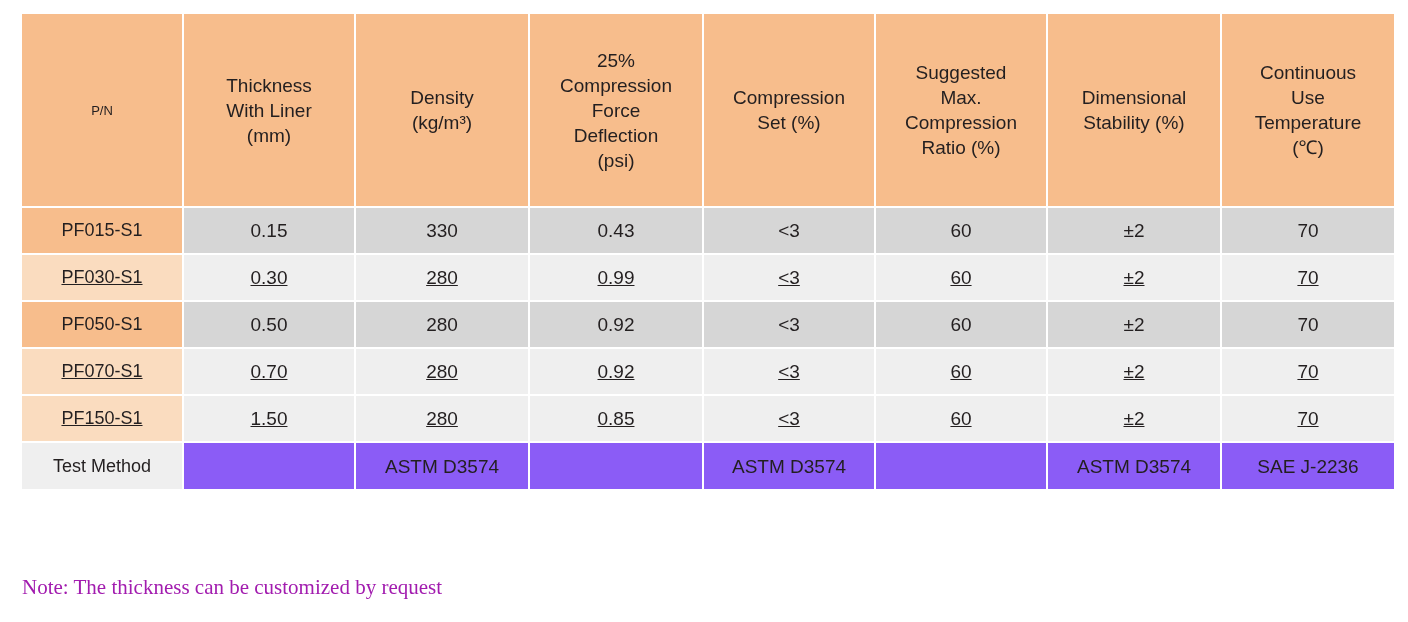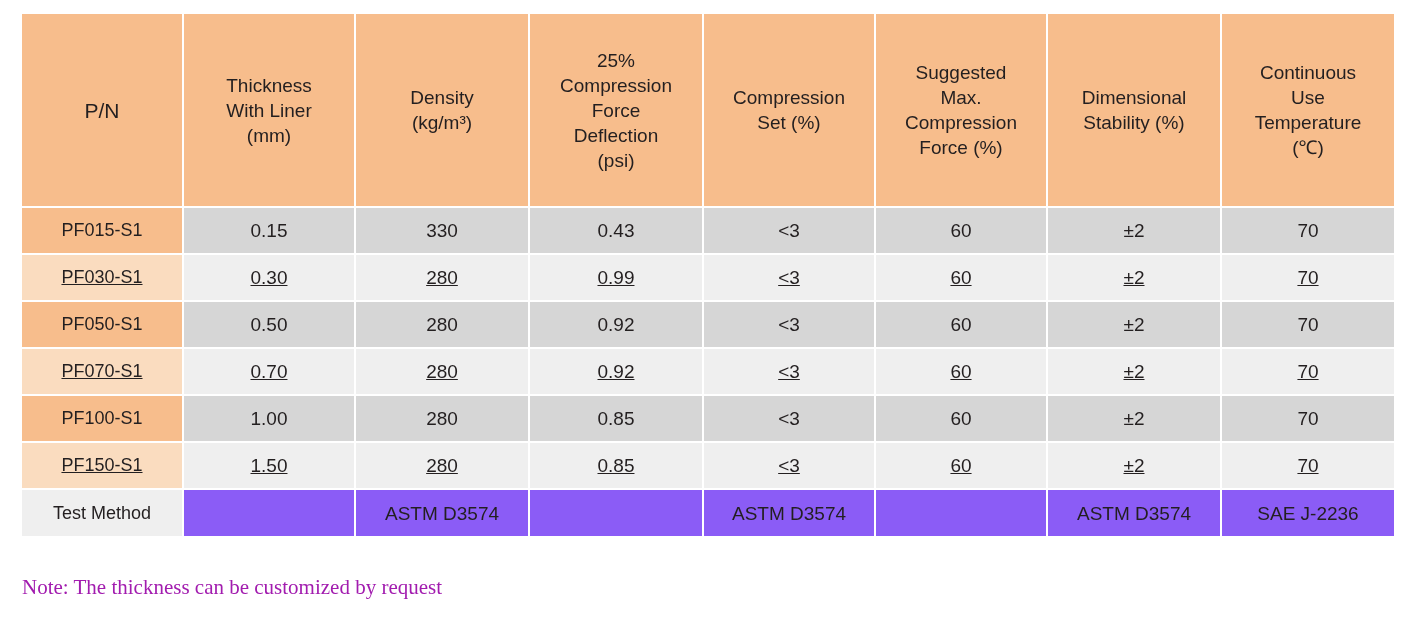--- a/index.html
+++ b/index.html
@@ -37,21 +37,21 @@
     font-size: 19px;
     line-height: 25px;
     color: #231f20;
   }
   thead th {
     background: #f7bd8c;
     height: 192px;
     padding: 4px 6px;
   }
   thead th.pn-head {
-    font-size: 21px;
+    font-size: 13px;
     margin-left: 12px;
   }
   tbody td {
     height: 45px;
     background: #d6d6d6;
   }
   tbody td.pn-cell {
     background: #f7bd8c;
     font-size: 18px;
   }
@@ -120,21 +120,21 @@
           <span class="hdr-line">(psi)</span>
         </th>
         <th>
           <span class="hdr-line">Compression</span>
           <span class="hdr-line">Set (%)</span>
         </th>
         <th>
           <span class="hdr-line">Suggested</span>
           <span class="hdr-line">Max.</span>
           <span class="hdr-line">Compression</span>
-          <span class="hdr-line">Force (%)</span>
+          <span class="hdr-line">Ratio (%)</span>
         </th>
         <th>
           <span class="hdr-line">Dimensional</span>
           <span class="hdr-line">Stability (%)</span>
         </th>
         <th>
           <span class="hdr-line">Continuous</span>
           <span class="hdr-line">Use</span>
           <span class="hdr-line">Temperature</span>
           <span class="hdr-line">(℃)</span>
@@ -170,30 +170,20 @@
         <td>&lt;3</td>
         <td>60</td>
         <td>±2</td>
         <td>70</td>
       </tr>
       <tr class="alt">
         <td class="pn-cell">PF070-S1</td>
         <td>0.70</td>
         <td>280</td>
         <td>0.92</td>
-        <td>&lt;3</td>
-        <td>60</td>
-        <td>±2</td>
-        <td>70</td>
-      </tr>
-      <tr>
-        <td class="pn-cell">PF100-S1</td>
-        <td>1.00</td>
-        <td>280</td>
-        <td>0.85</td>
         <td>&lt;3</td>
         <td>60</td>
         <td>±2</td>
         <td>70</td>
       </tr>
       <tr class="alt">
         <td class="pn-cell">PF150-S1</td>
         <td>1.50</td>
         <td>280</td>
         <td>0.85</td>

